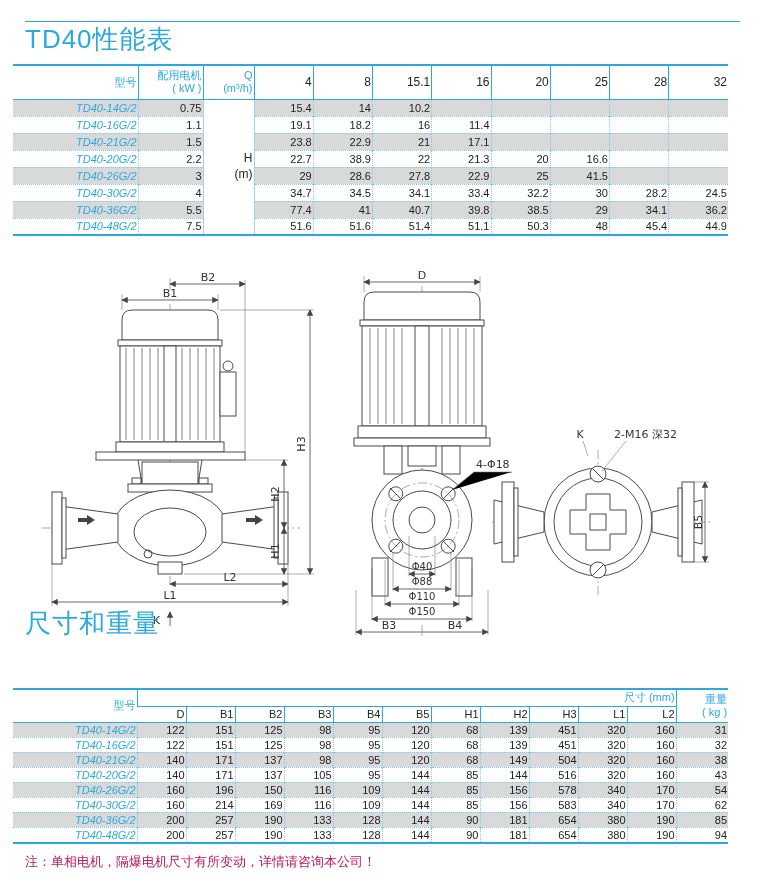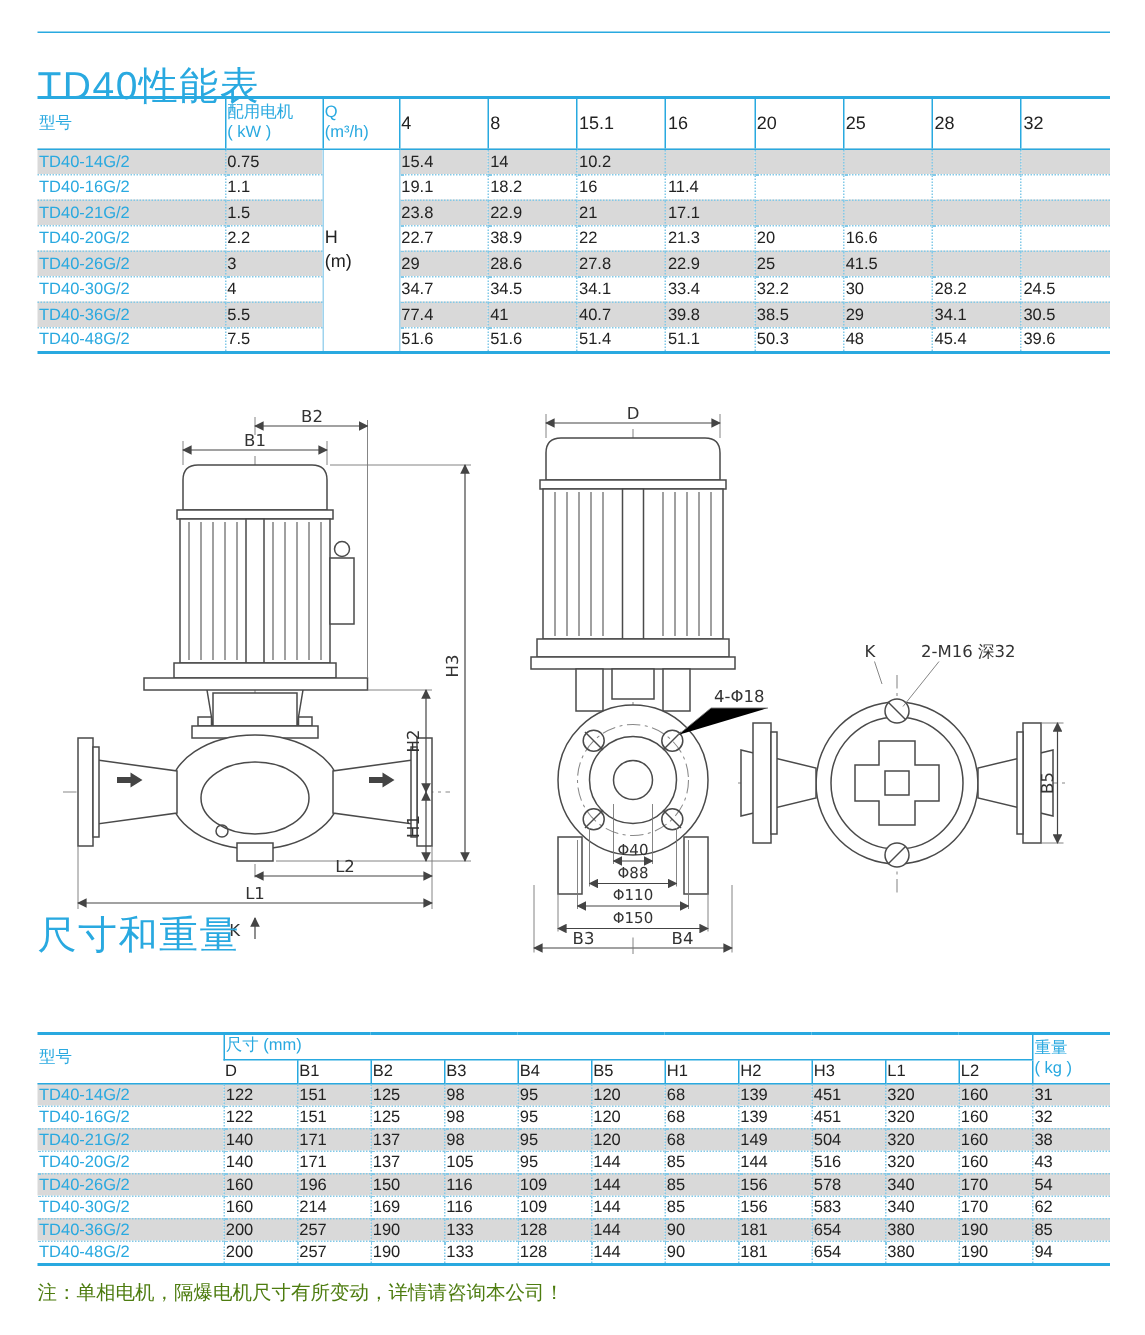--- a/index.html
+++ b/index.html
@@ -14,69 +14,69 @@
   body{
     width:763px;height:890px;background:#ffffff;position:relative;overflow:hidden;
     font-family:"Liberation Sans","DejaVu Sans",sans-serif;color:var(--ink);
   }
   .top-rule{position:absolute;left:25px;width:715px;height:1px;background:var(--acc);}
   .sec-title{
     position:absolute;left:25px;margin:0;color:var(--acc);
     font-size:26px;font-weight:500;letter-spacing:1px;line-height:1;
   }
   table.tbl{
-    position:absolute;left:25px;width:715px;border-collapse:collapse;table-layout:fixed;
-    font-size:11px;text-align:left;color:var(--ink);
+    position:absolute;left:13px;width:715px;border-collapse:collapse;table-layout:fixed;
+    font-size:11px;text-align:right;color:var(--ink);
     border-top:2px solid var(--acc);border-bottom:2px solid var(--acc);
   }
   .tbl th{font-weight:normal;}
   .blue{color:var(--acc);}
   
   .perf thead th{
     height:34px;border-bottom:1px solid var(--acc);border-left:1px solid var(--acc);
     line-height:1.2;font-size:11px;
   }
   .perf thead th.flow{font-size:12px;}
   .perf thead th:first-child{border-left:none;}
   .perf tbody td{height:17px;border-top:1px dotted var(--dot);border-left:1px dotted var(--dot);}
   .perf tbody tr:first-child td{border-top:none;}
   .perf tbody td:first-child{border-left:none;}
   tr.shade td{background:var(--shade);}
   td.hcell{
     background:#fff !important;
     border-left:1px solid #9ed3ee !important;border-right:1px solid #9ed3ee !important;
     font-size:12px;line-height:1.3;color:var(--ink);
   }
-  td.mdl{color:var(--acc);}
+  td.mdl{color:var(--acc);font-style:italic;}
   
   .dim thead th{border-left:1px solid var(--acc);line-height:1.2;}
   .dim thead th:first-child{border-left:none;}
   .dim thead tr.gr1 th{height:17px;border-bottom:1px solid var(--acc);}
   .dim thead tr.gr2 th{height:16px;border-bottom:1px solid var(--acc);font-size:11px;}
   .dim tbody td{height:15px;border-top:1px dotted var(--dot);border-left:1px dotted var(--dot);}
   .dim tbody tr:first-child td{border-top:none;}
   .dim tbody td:first-child{border-left:none;}
-  .note{position:absolute;left:25px;font-size:13px;color:#4d7c0f;}
+  .note{position:absolute;left:25px;font-size:13px;color:#be185d;}
   
   svg{position:absolute;overflow:visible;}
   .o{fill:none;stroke:var(--line);stroke-width:1;}
   .of{fill:#fff;stroke:var(--line);stroke-width:1;}
   .dim-l{stroke:#444;stroke-width:0.8;fill:none;}
   .ext{stroke:#777;stroke-width:0.6;}
   .cl{stroke:#888;stroke-width:0.7;stroke-dasharray:9 3 2 3;fill:none;}
   .fin{stroke:#4a4a4a;stroke-width:0.7;}
   svg text{font-family:"DejaVu Sans","Liberation Sans",sans-serif;font-size:11px;fill:#333;}
   .arrowfill{fill:#444;stroke:none;}
 </style>
 </head>
 <body>
 
 <div class="top-rule" style="top:21px"></div>
 
-<h1 class="sec-title" style="top:44px">TD40性能表</h1>
+<h1 class="sec-title" style="top:26px">TD40性能表</h1>
 
 <table class="tbl perf" style="top:64px">
   <colgroup>
     <col style="width:125px">
       <col style="width:65px">
       <col style="width:51px">
     <col style="width:59.25px">
       <col style="width:59.25px">
       <col style="width:59.25px">
       <col style="width:59.25px">
@@ -177,33 +177,33 @@
       <tr class="shade">
         <td class="mdl">TD40-36G/2</td>
         <td>5.5</td>
         <td>77.4</td>
         <td>41</td>
         <td>40.7</td>
         <td>39.8</td>
         <td>38.5</td>
         <td>29</td>
         <td>34.1</td>
-        <td>30.5</td>
+        <td>36.2</td>
       </tr>
       <tr>
         <td class="mdl">TD40-48G/2</td>
         <td>7.5</td>
         <td>51.6</td>
         <td>51.6</td>
         <td>51.4</td>
         <td>51.1</td>
         <td>50.3</td>
         <td>48</td>
         <td>45.4</td>
-        <td>39.6</td>
+        <td>44.9</td>
       </tr>
     </tbody>
 </table>
 
 <svg style="left:38px;top:272px" width="295" height="356" viewBox="0 0 295 356">
   <defs>
     <marker id="ar1" viewBox="0 0 10 10" refX="9" refY="5" markerWidth="8" markerHeight="8" orient="auto-start-reverse">
       <path d="M0,0L10,5L0,10z" class="arrowfill"></path>
     </marker>
   </defs>

